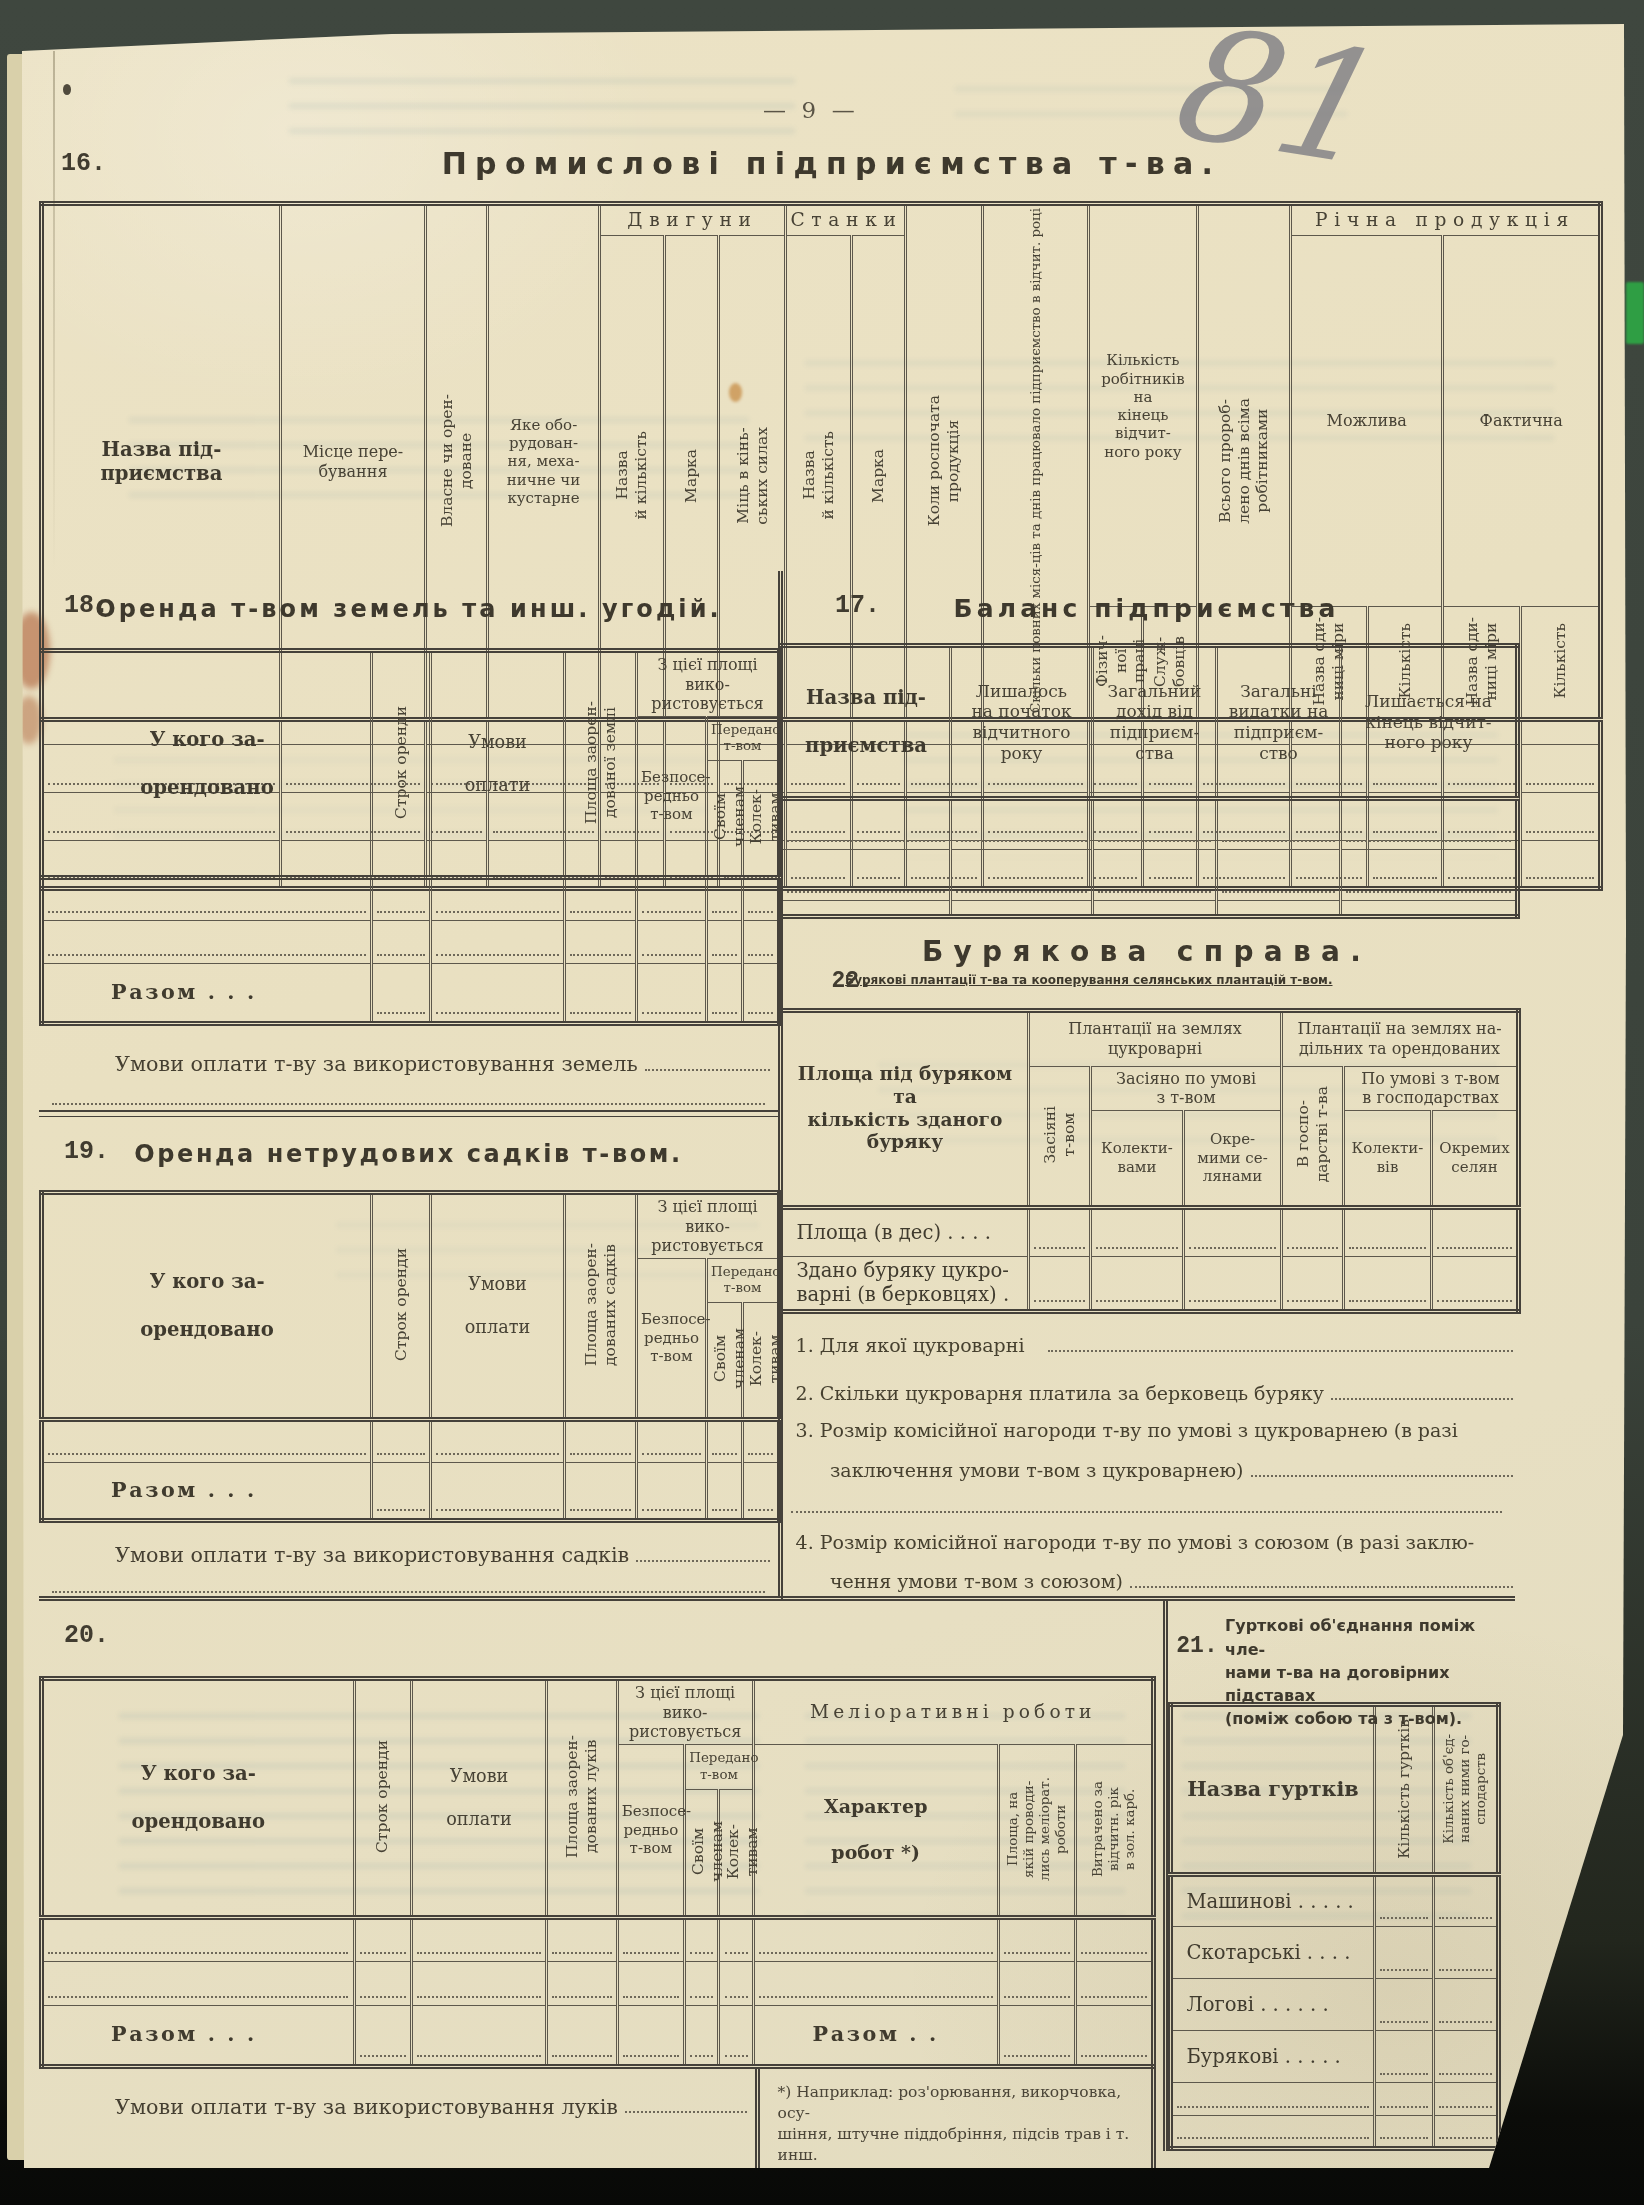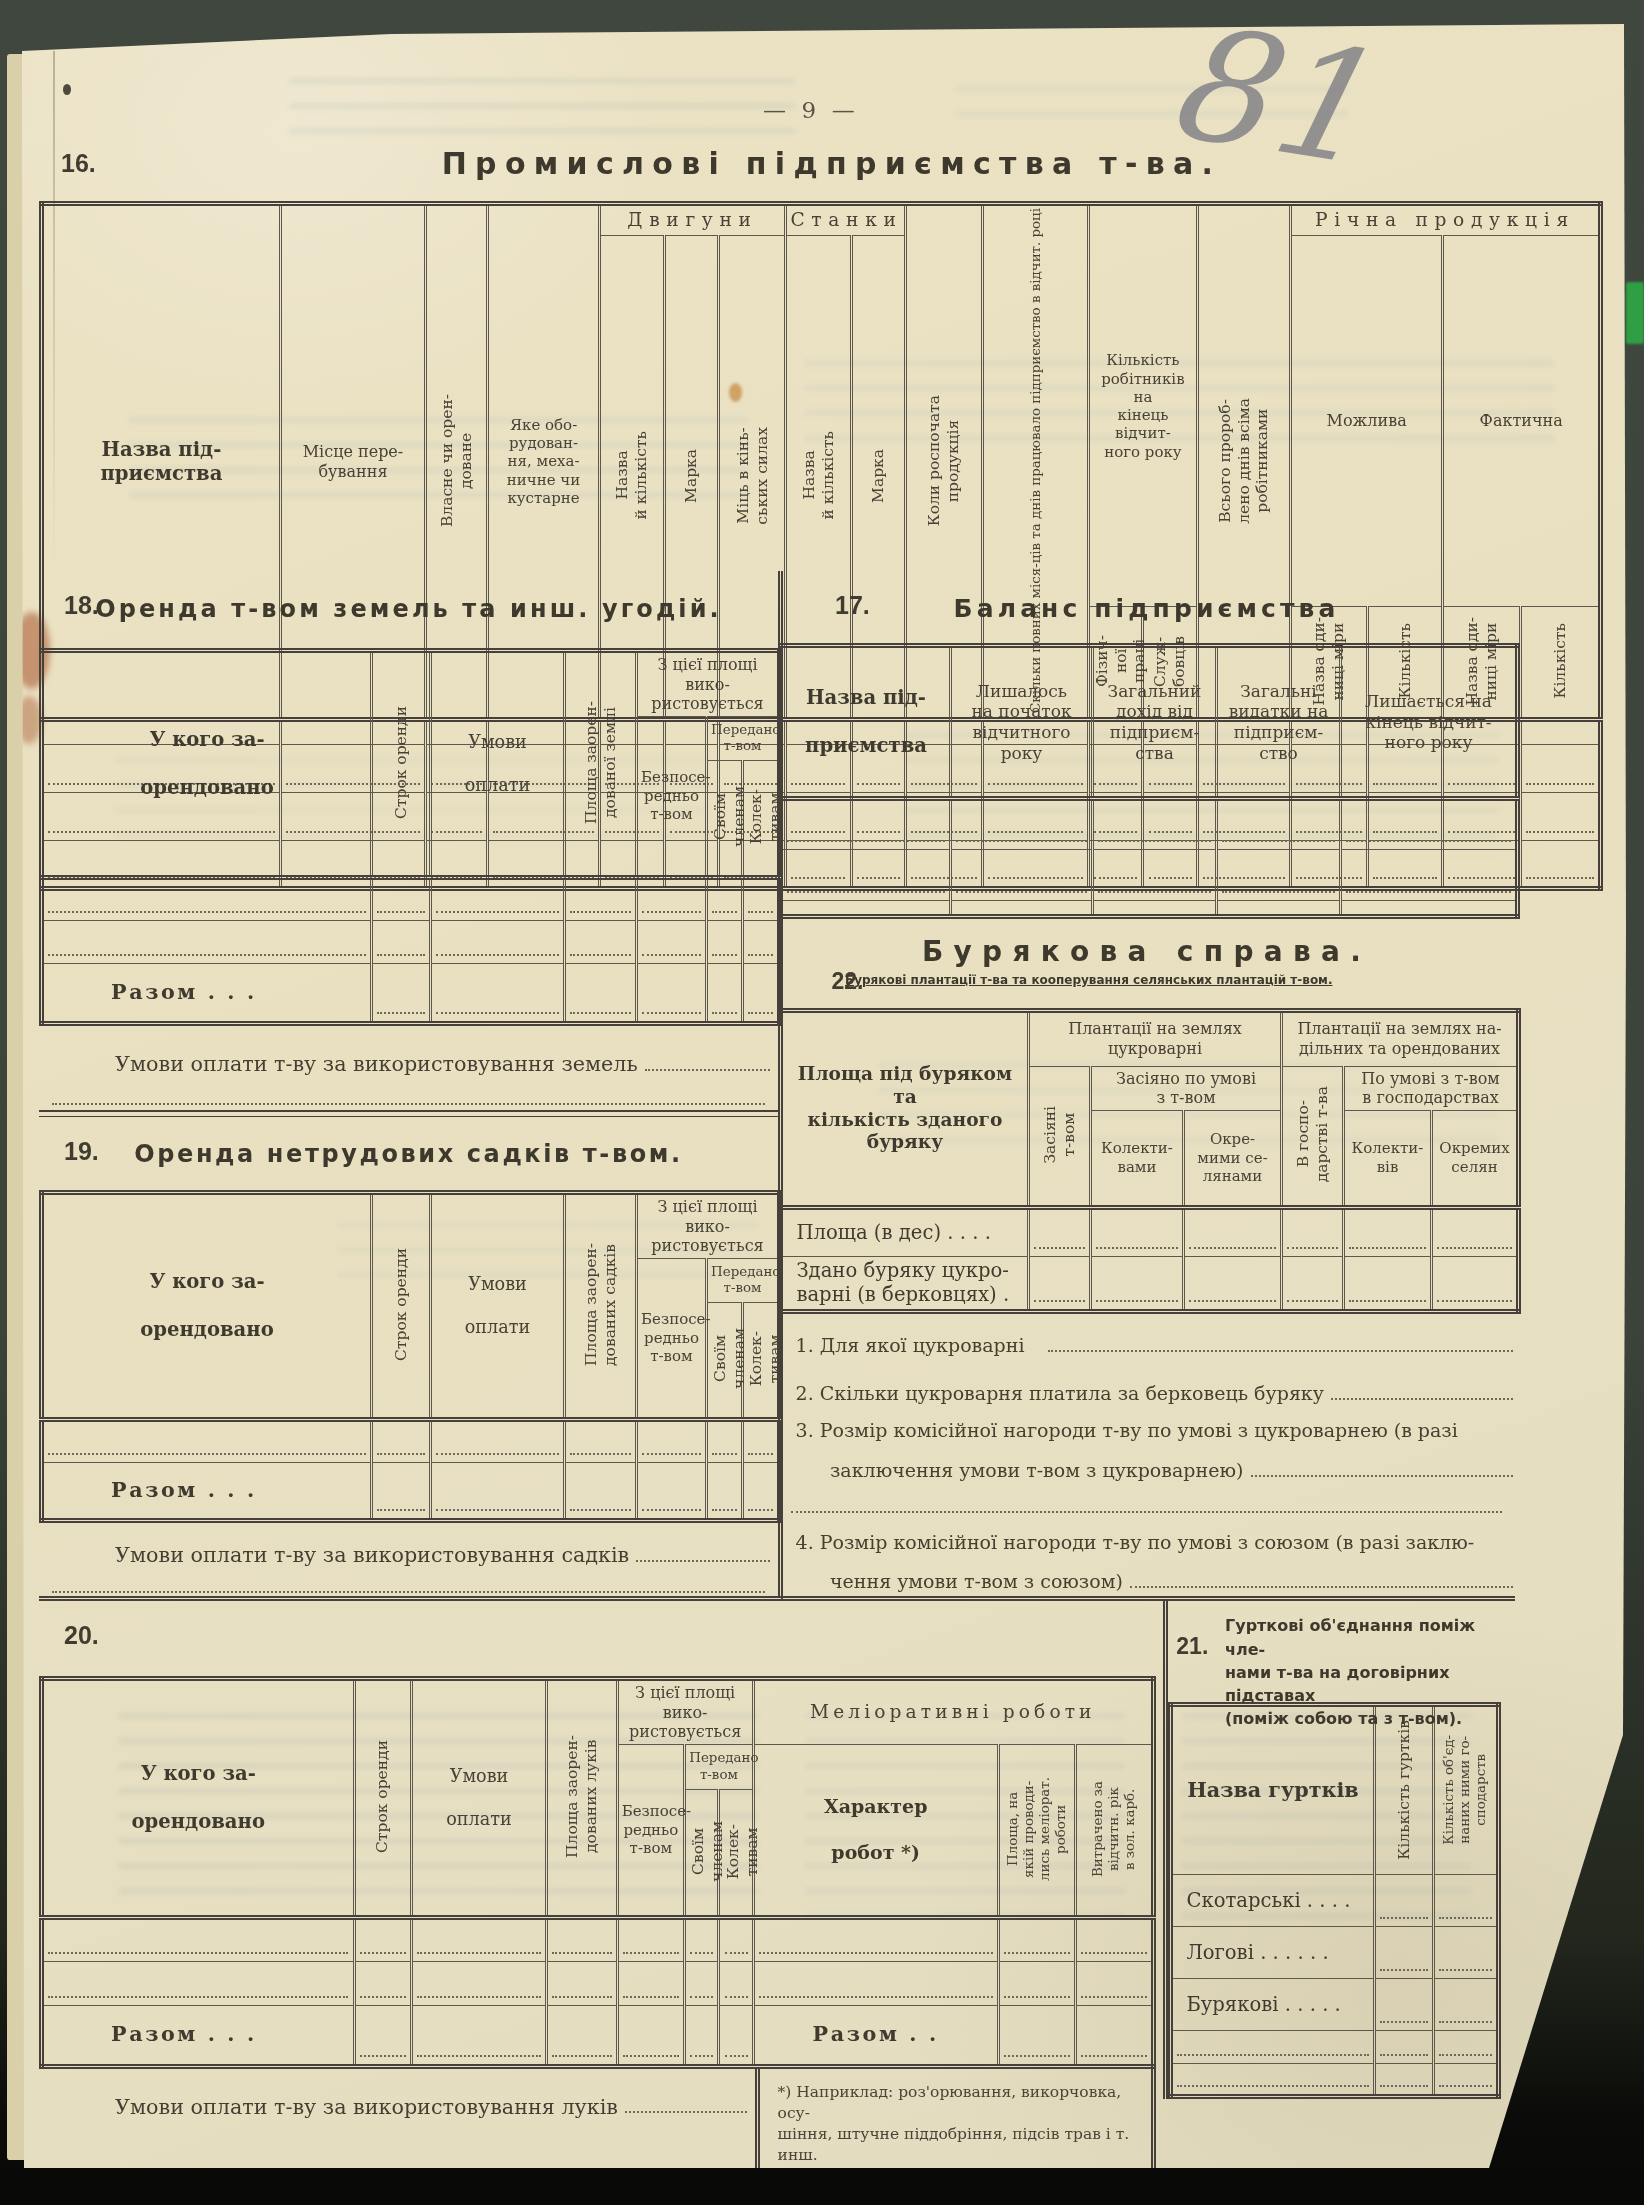--- a/index.html
+++ b/index.html
@@ -35,21 +35,21 @@
   .sm{font-size:15px;}
   .xs{font-size:13.4px;}
   .rotc{vertical-align:middle;text-align:center;}
   .rot{writing-mode:vertical-rl;transform:rotate(180deg);display:inline-block;font-size:15.5px;line-height:1.2;white-space:pre-line;max-height:100%;}
   .rot.xs{font-size:13.4px;}
   td.lbl{text-align:left;font-size:19.6px;padding-left:13.4px;color:#403b2e;}
   td.lbl.ctr{text-align:center;padding-left:3.1px;}
   td.razom{font-weight:bold;letter-spacing:2.6px;font-size:20.7px;padding-left:67px;}
   
   .titleblock{position:relative;}
-  .secnum{position:absolute;left:25px;top:19.6px;font-family:Liberation Sans, sans-serif;font-weight:bold;font-size:25px;color:#413c30;}
+  .secnum{position:absolute;left:25px;top:19.6px;font-family:Liberation Mono, monospace;font-weight:bold;font-size:25px;color:#413c30;}
   .sectitle{text-align:center;font-family:"DejaVu Sans",sans-serif;font-weight:bold;color:#3e392d;}
   .terms{display:flex;align-items:flex-end;font-size:20.7px;color:#453f31;padding:0 5.2px 0 76px;}
   .terms .lead{flex:1;border-bottom:2.1px dotted #6e6859;margin:0 3.1px 5.2px 7.2px;}
   .dotfull{border-bottom:2.1px dotted #6e6859;margin:0 13.4px;}
   .q{display:flex;align-items:flex-end;font-size:19px;color:#46402f;padding-left:17.6px;}
   .q .lead{flex:1;border-bottom:2.1px dotted #6e6859;margin:0 2.1px 4.1px 7.2px;}
   .qline{font-size:19px;color:#46402f;padding-left:17.6px;}
 </style>
 </head>
 <body>
@@ -660,20 +660,25 @@
             <col style="width:65px">
           </colgroup>
         <tbody>
             <tr style="height:170px">
           <td class="hc bold" style="font-size:20.7px;">Назва гуртків</td>
           <td class="rotc"><span class="rot">Кількість гуртків</span></td>
           <td class="rotc"><span class="rot xs">Кількість об'єд-
 наних ними го-
 сподарств</span></td>
         </tr>
+        <tr class="body1 dots" style="height:52px">
+          <td class="lbl nod">Машинові .   .   .   .   .</td>
+              <td></td>
+              <td></td>
+            </tr>
         <tr class="dots" style="height:52px">
           <td class="lbl nod">Скотарські   .   .   .   .</td>
               <td></td>
               <td></td>
             </tr>
         <tr class="dots" style="height:52px">
           <td class="lbl nod">Логові .   .   .   .   .   .</td>
               <td></td>
               <td></td>
             </tr>

